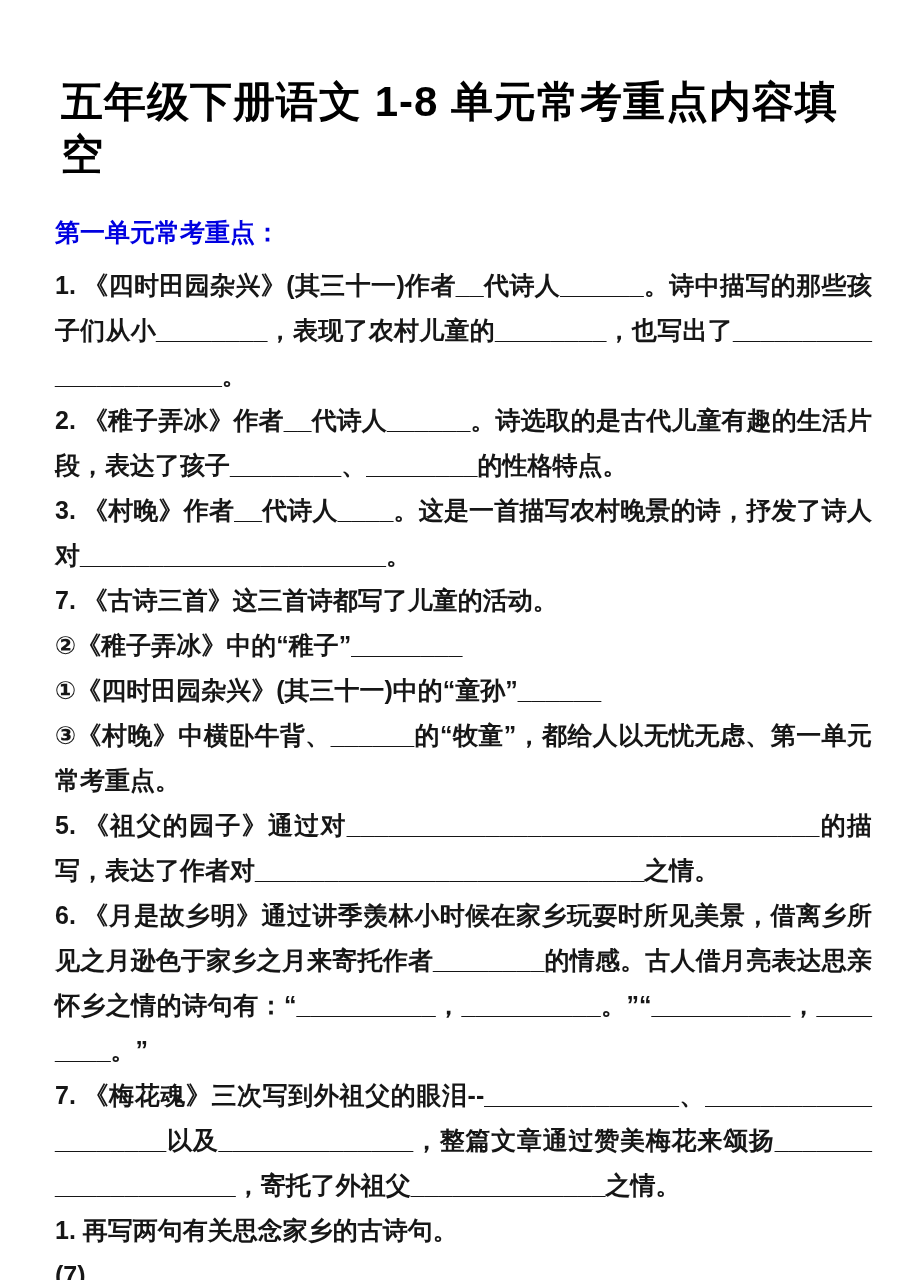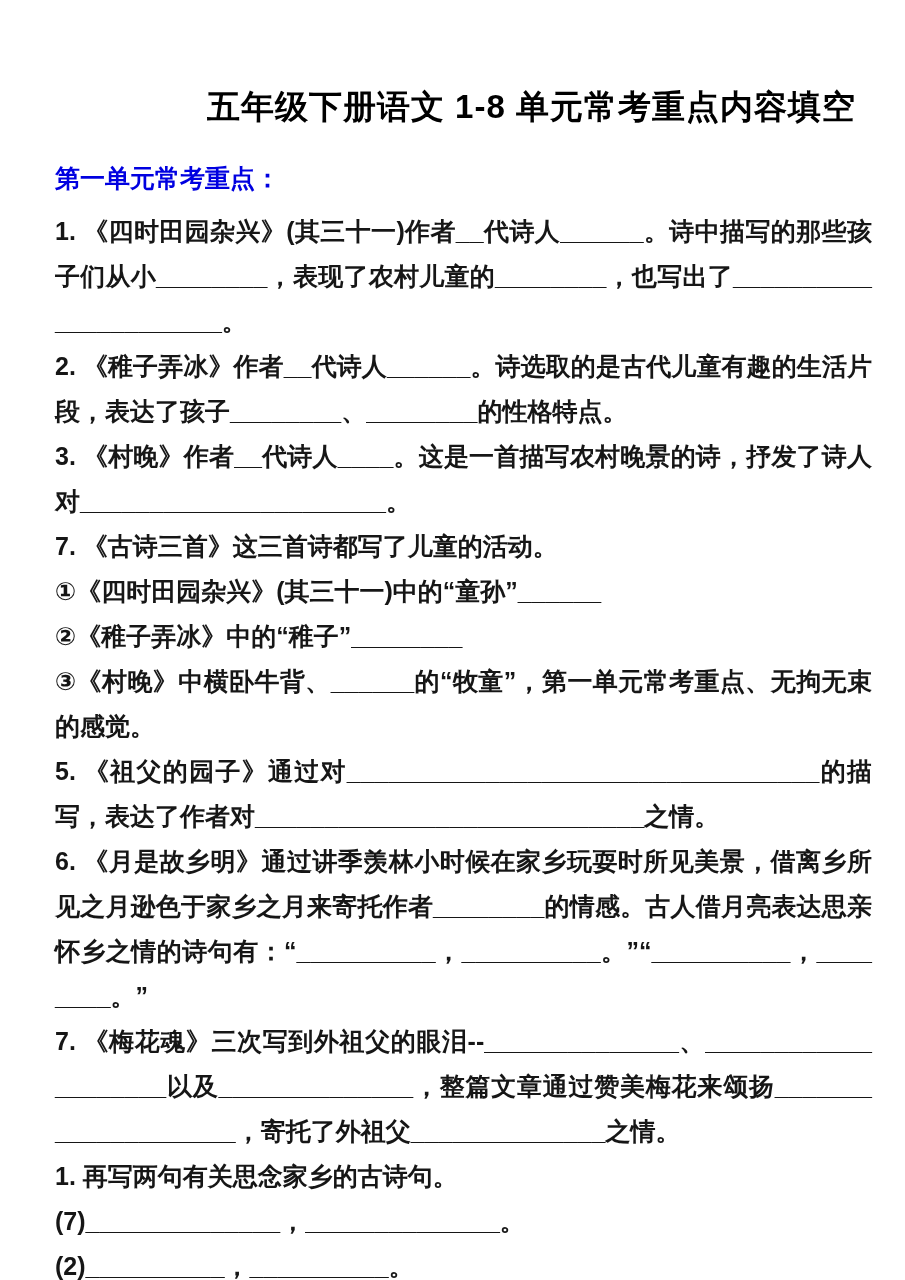--- a/index.html
+++ b/index.html
@@ -11,26 +11,26 @@
   .page {
     width: 905px;
     min-height: 1280px;
     margin: 0 auto;
     background: #ffffff;
     padding: 70px 33px 40px 55px;
     font-family: "Liberation Sans", "DejaVu Sans", sans-serif;
     color: #161616;
   }
   .title {
-    font-size: 33px;
+    font-size: 42px;
     line-height: 1.25;
     font-weight: bold;
-    text-align: right;
+    text-align: left;
     color: #000000;
-    margin: 16px;
+    margin: 6px;
     letter-spacing: 1px;
   }
   .section-heading {
     font-size: 25px;
     line-height: 1.2;
     font-weight: bold;
     color: #0000e0;
     margin: 36px 0 16px 0;
   }
   .content {
@@ -53,23 +53,23 @@
 
   <h1 class="title">五年级下册语文 1-8 单元常考重点内容填空</h1>
 
   <h2 class="section-heading">第一单元常考重点：</h2>
 
   <div class="content">
     <p class="para">1. 《四时田园杂兴》(其三十一)作者__代诗人______。诗中描写的那些孩子们从小________，表现了农村儿童的________，也写出了______________________。</p>
     <p class="para">2. 《稚子弄冰》作者__代诗人______。诗选取的是古代儿童有趣的生活片段，表达了孩子________、________的性格特点。</p>
     <p class="para">3. 《村晚》作者__代诗人____。这是一首描写农村晚景的诗，抒发了诗人对______________________。</p>
     <p class="para">7. 《古诗三首》这三首诗都写了儿童的活动。</p>
+    <p class="para">②《稚子弄冰》中的“稚子”________</p>
     <p class="para">①《四时田园杂兴》(其三十一)中的“童孙”______</p>
-    <p class="para">②《稚子弄冰》中的“稚子”________</p>
-    <p class="para">③《村晚》中横卧牛背、______的“牧童”，第一单元常考重点、无拘无束的感觉。</p>
+    <p class="para">③《村晚》中横卧牛背、______的“牧童”，都给人以无忧无虑、第一单元常考重点。</p>
     <p class="para">5. 《祖父的园子》通过对__________________________________的描写，表达了作者对____________________________之情。</p>
     <p class="para">6. 《月是故乡明》通过讲季羡林小时候在家乡玩耍时所见美景，借离乡所见之月逊色于家乡之月来寄托作者________的情感。古人借月亮表达思亲怀乡之情的诗句有：“__________，__________。”“__________，________。”</p>
     <p class="para">7. 《梅花魂》三次写到外祖父的眼泪--______________、____________________以及______________，整篇文章通过赞美梅花来颂扬____________________，寄托了外祖父______________之情。</p>
     <p class="para">1. 再写两句有关思念家乡的古诗句。</p>
     <p class="para">(7)______________，______________。</p>
     <p class="para">(2)__________，__________。</p>
   </div>
 
 </div>
 

